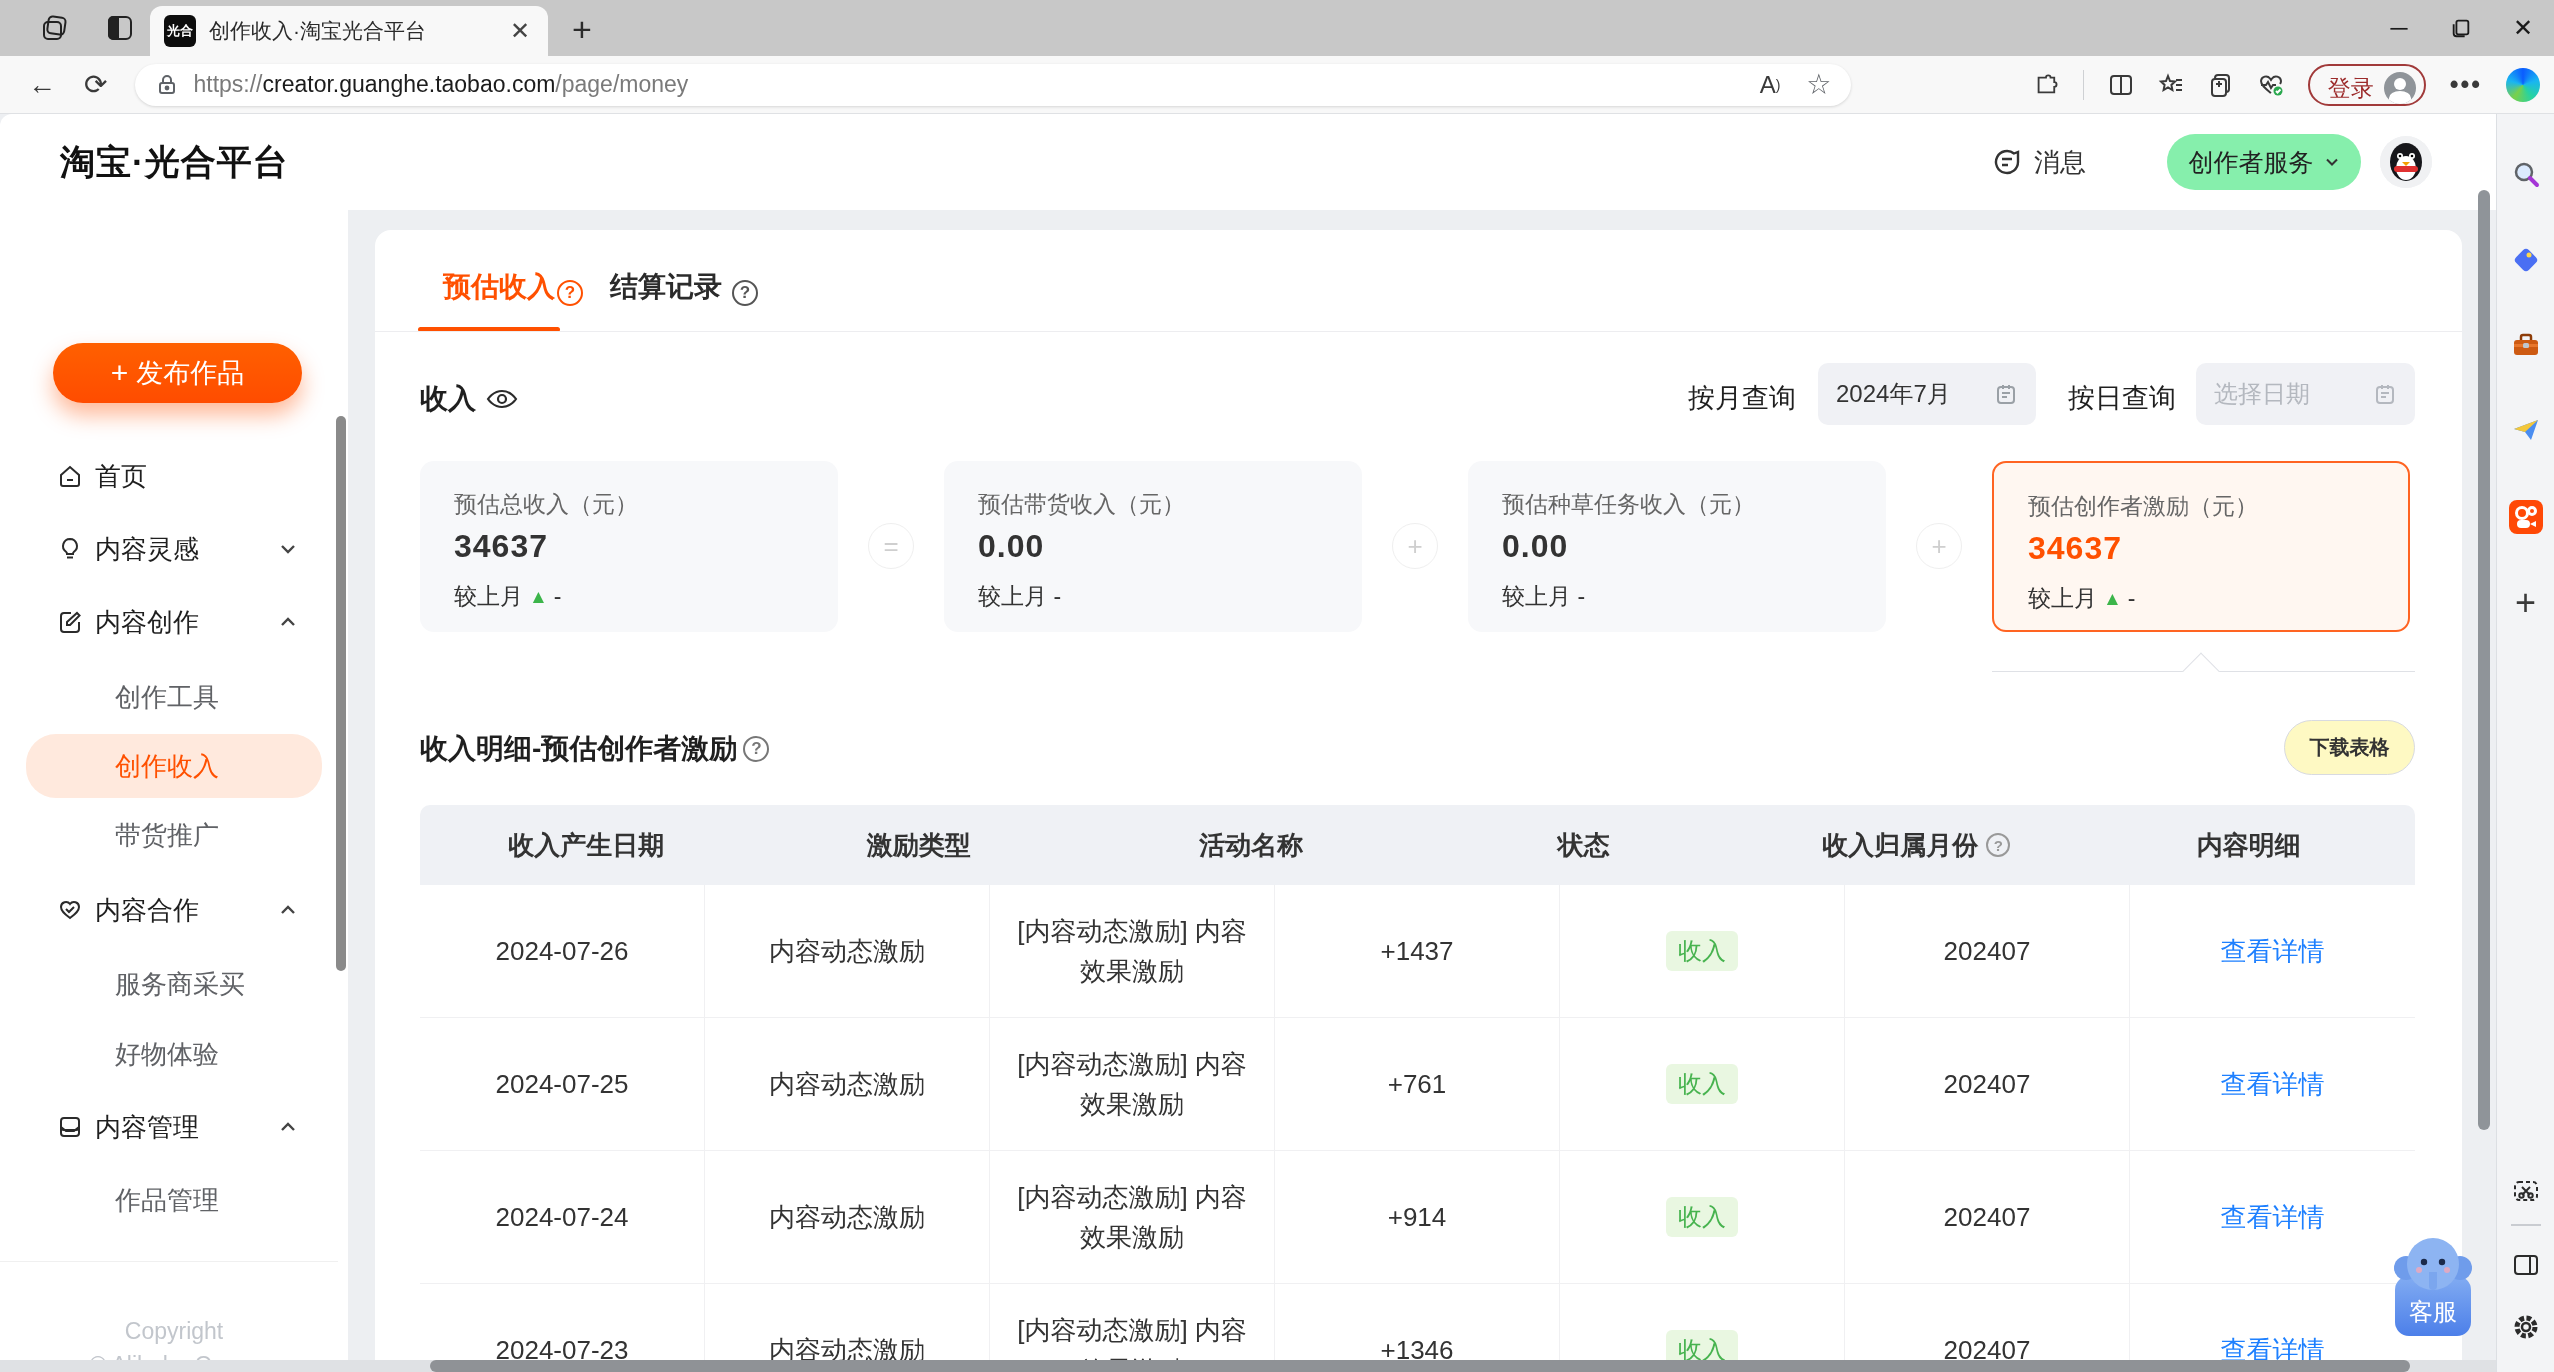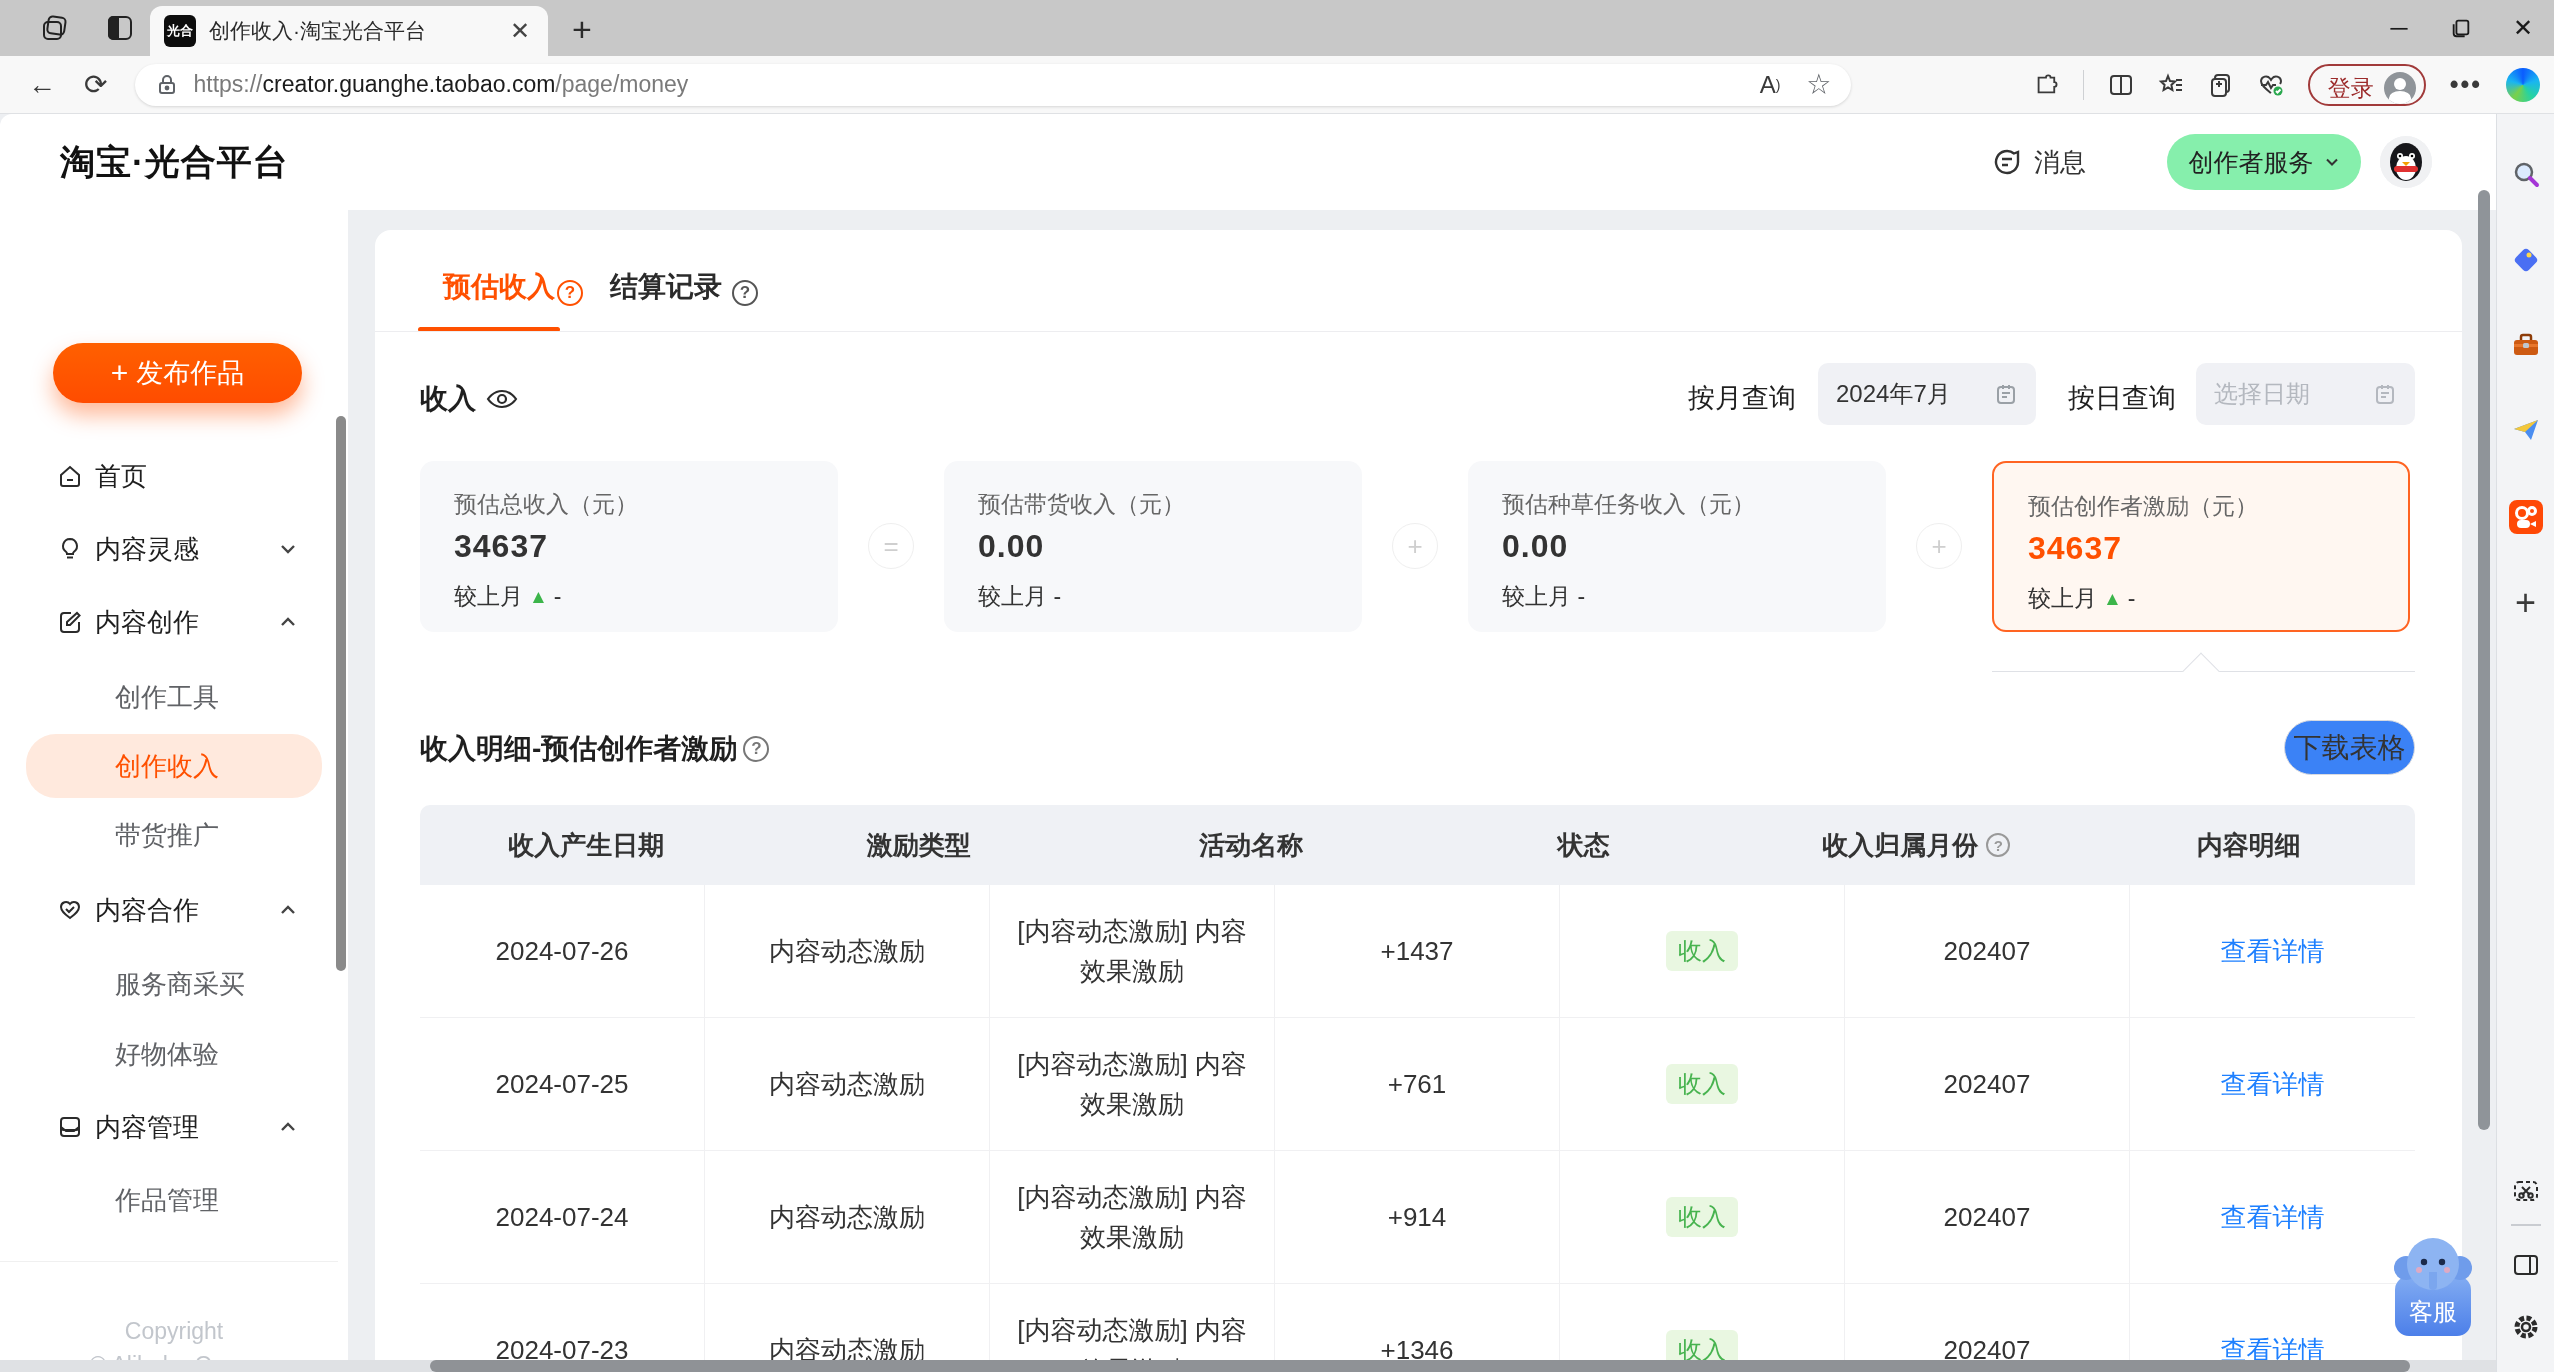--- a/index.html
+++ b/index.html
@@ -103,21 +103,21 @@
          display:flex; align-items:center; justify-content:center; font-size:26px; color:#cfcfcf; background:#fff; }
 
   .notch-line { position:absolute; left:1617px; top:441px; width:423px; height:1px; background:#dfe1e6; }
   .notch { position:absolute; left:1813px; top:428px; width:26px; height:26px; background:#fff;
            border-left:1px solid #dfe1e6; border-top:1px solid #dfe1e6; transform:rotate(45deg); }
 
   .detail-h { position:absolute; left:45px; top:500px; display:flex; align-items:center; gap:6px;
               font-size:28px; font-weight:bold; color:#1f1f1f; }
   .detail-h .q { color:#777; }
   .dl-btn { position:absolute; left:1909px; top:490px; width:131px; height:55px; border:1px solid #d8dae0;
-            border-radius:28px; display:flex; align-items:center; justify-content:center; font-size:28px; color:#333; background:#3b82f6; }
+            border-radius:28px; display:flex; align-items:center; justify-content:center; font-size:20px; color:#333; background:#fef9c3;font-weight:bold; }
 
   .tbl { position:absolute; left:45px; top:575px; width:1995px; }
   .tbl-head { display:grid; grid-template-columns:repeat(6,1fr); height:80px; background:#eff1f5; border-radius:10px 10px 0 0; }
   .tbl-head > div { display:flex; align-items:center; justify-content:center; gap:8px; font-size:26px; font-weight:bold; color:#333; }
   .tbl-head .q { width:24px; height:24px; font-size:15px; color:#999; border-width:2px; }
   .trow { display:grid; grid-template-columns:repeat(7,1fr); height:133px; border-bottom:1px solid #f0f0f2; background:#fff; }
   .trow > div { display:flex; align-items:center; justify-content:center; text-align:center;
                 font-size:26px; color:#333; border-right:1px solid #f0f0f2; padding:0 24px; line-height:40px; }
   .trow > div:last-child { border-right:none; }
   .badge { background:#e9f7e1; color:#47b34f; padding:8px 12px; border-radius:6px; font-size:24px; line-height:1; }

